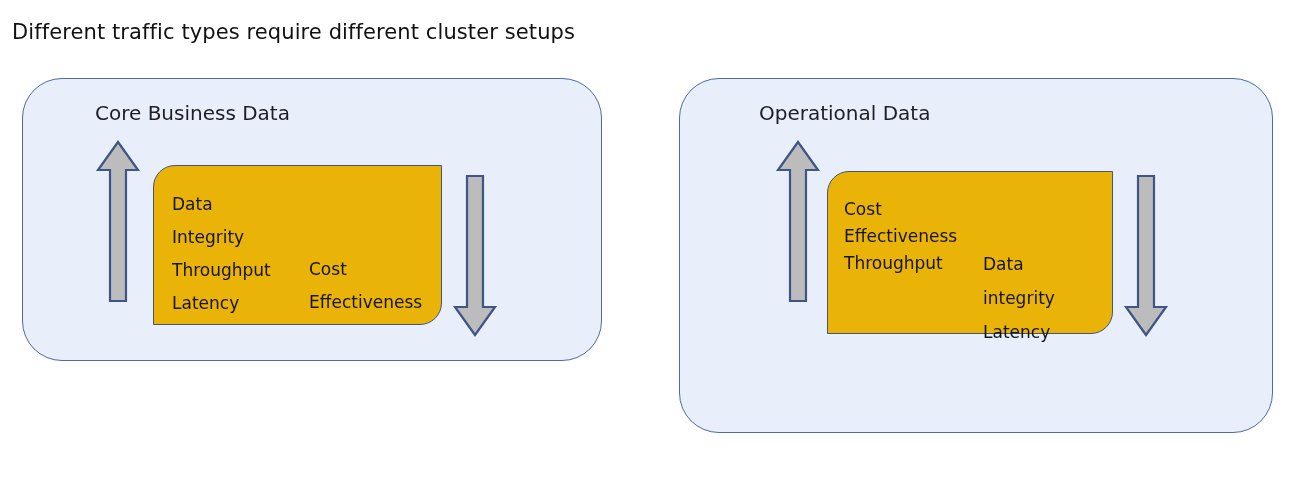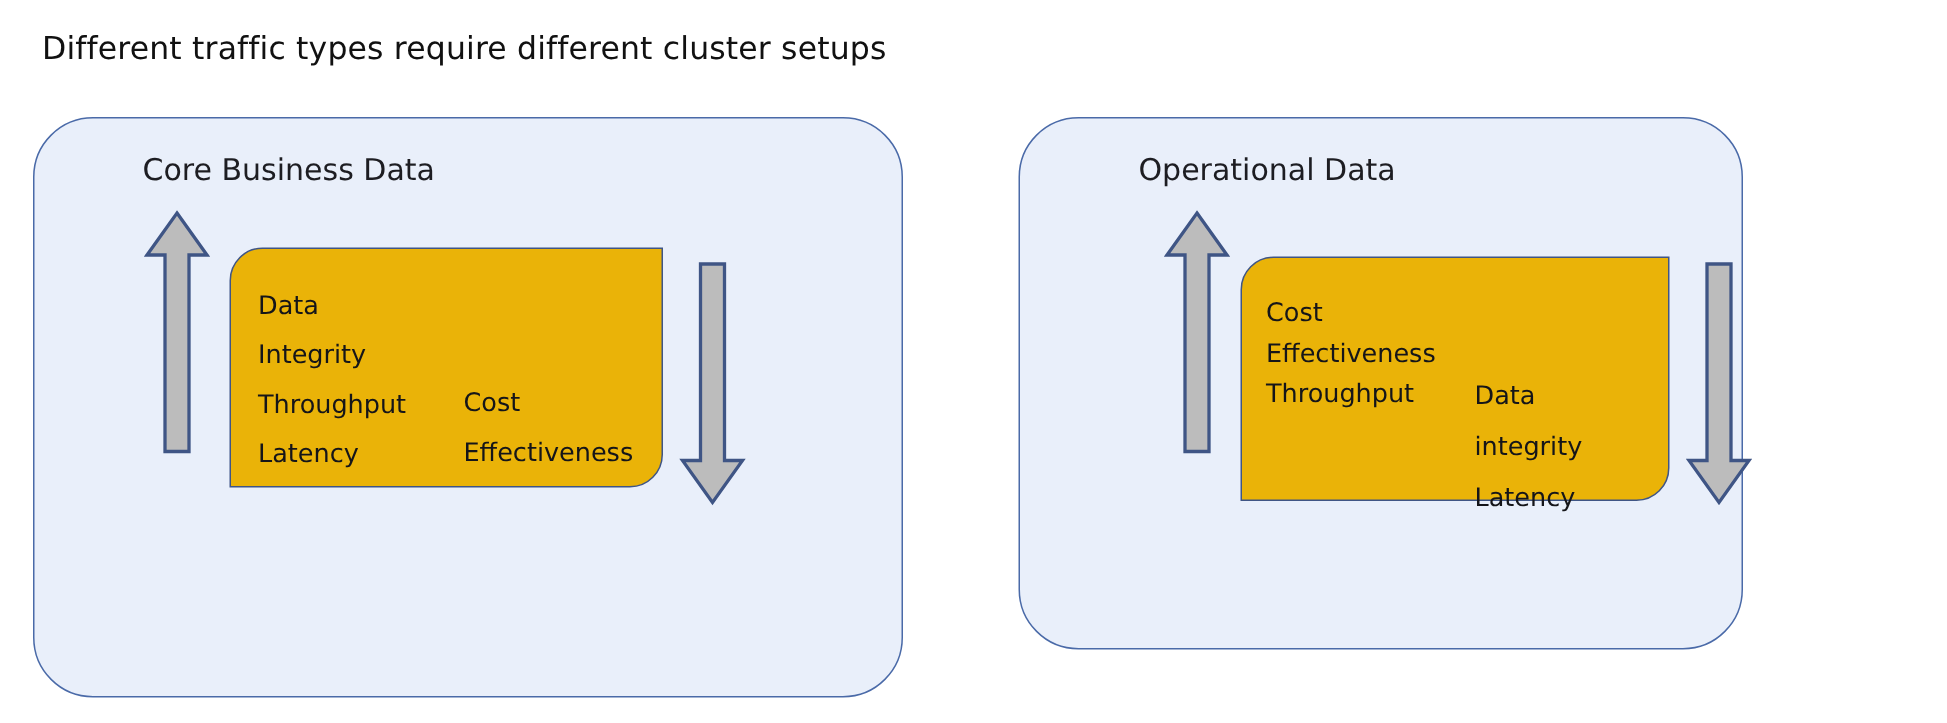--- a/index.html
+++ b/index.html
@@ -13,39 +13,39 @@
     position: relative;
     overflow: hidden;
     font-family: "DejaVu Sans", "Liberation Sans", sans-serif;
     color: #1b1b1b;
     -webkit-font-smoothing: antialiased;
   }
 
   
   .title {
     position: absolute;
-    left: 28px;
+    left: 12px;
     top: 18px;
     font-size: 21px;
     line-height: 28px;
     color: #111111;
     white-space: nowrap;
     letter-spacing: 0.1px;
   }
 
   
   .panel {
     position: absolute;
     box-sizing: border-box;
     background: #e9effa;
     border: 1.6px solid #4a6aa8;
     border-radius: 40px;
   }
-  .panel-left  { left: 22px;  top: 78px;  width: 580px; height: 387px; }
-  .panel-right { left: 679px; top: 78px;  width: 483px; height: 355px; }
+  .panel-left  { left: 22px;  top: 78px;  width: 580px; height: 283px; }
+  .panel-right { left: 679px; top: 78px;  width: 594px; height: 355px; }
 
   .panel-title {
     position: absolute;
     font-size: 20px;
     line-height: 26px;
     color: #1d1d22;
     white-space: nowrap;
   }
   .panel-left  .panel-title { left: 72px;  top: 21px; }
   .panel-right .panel-title { left: 79px;  top: 21px; }

